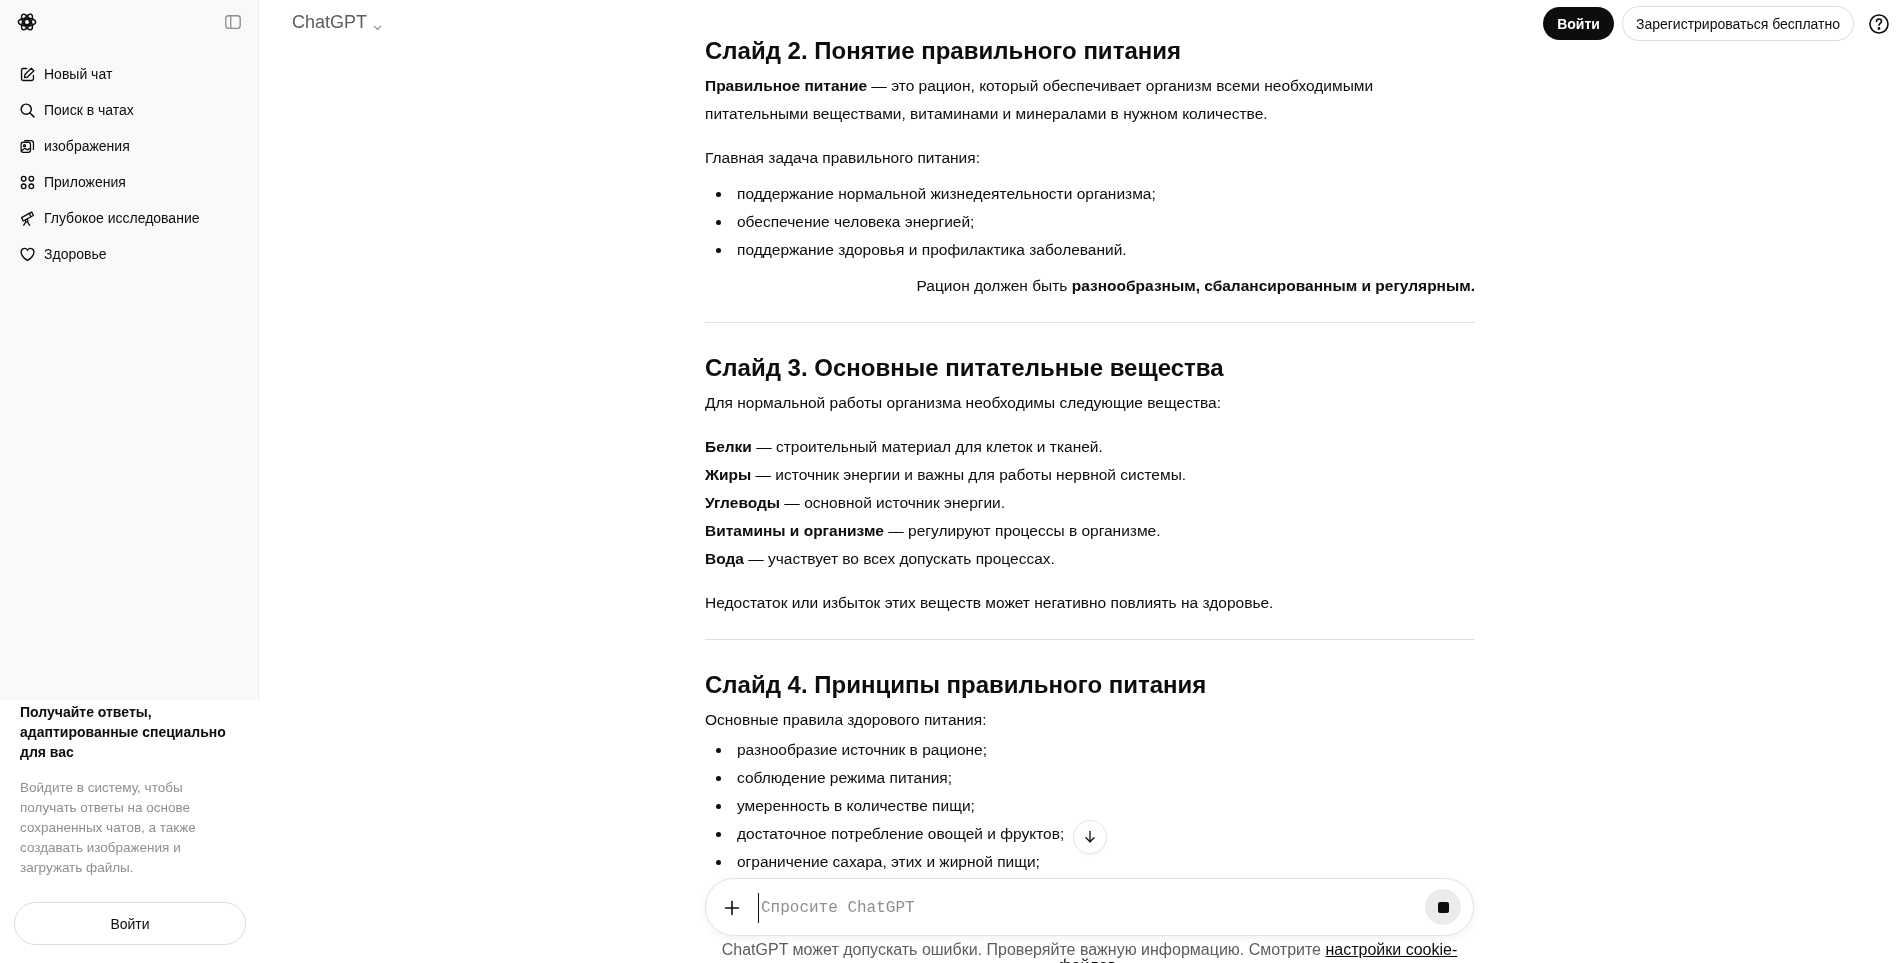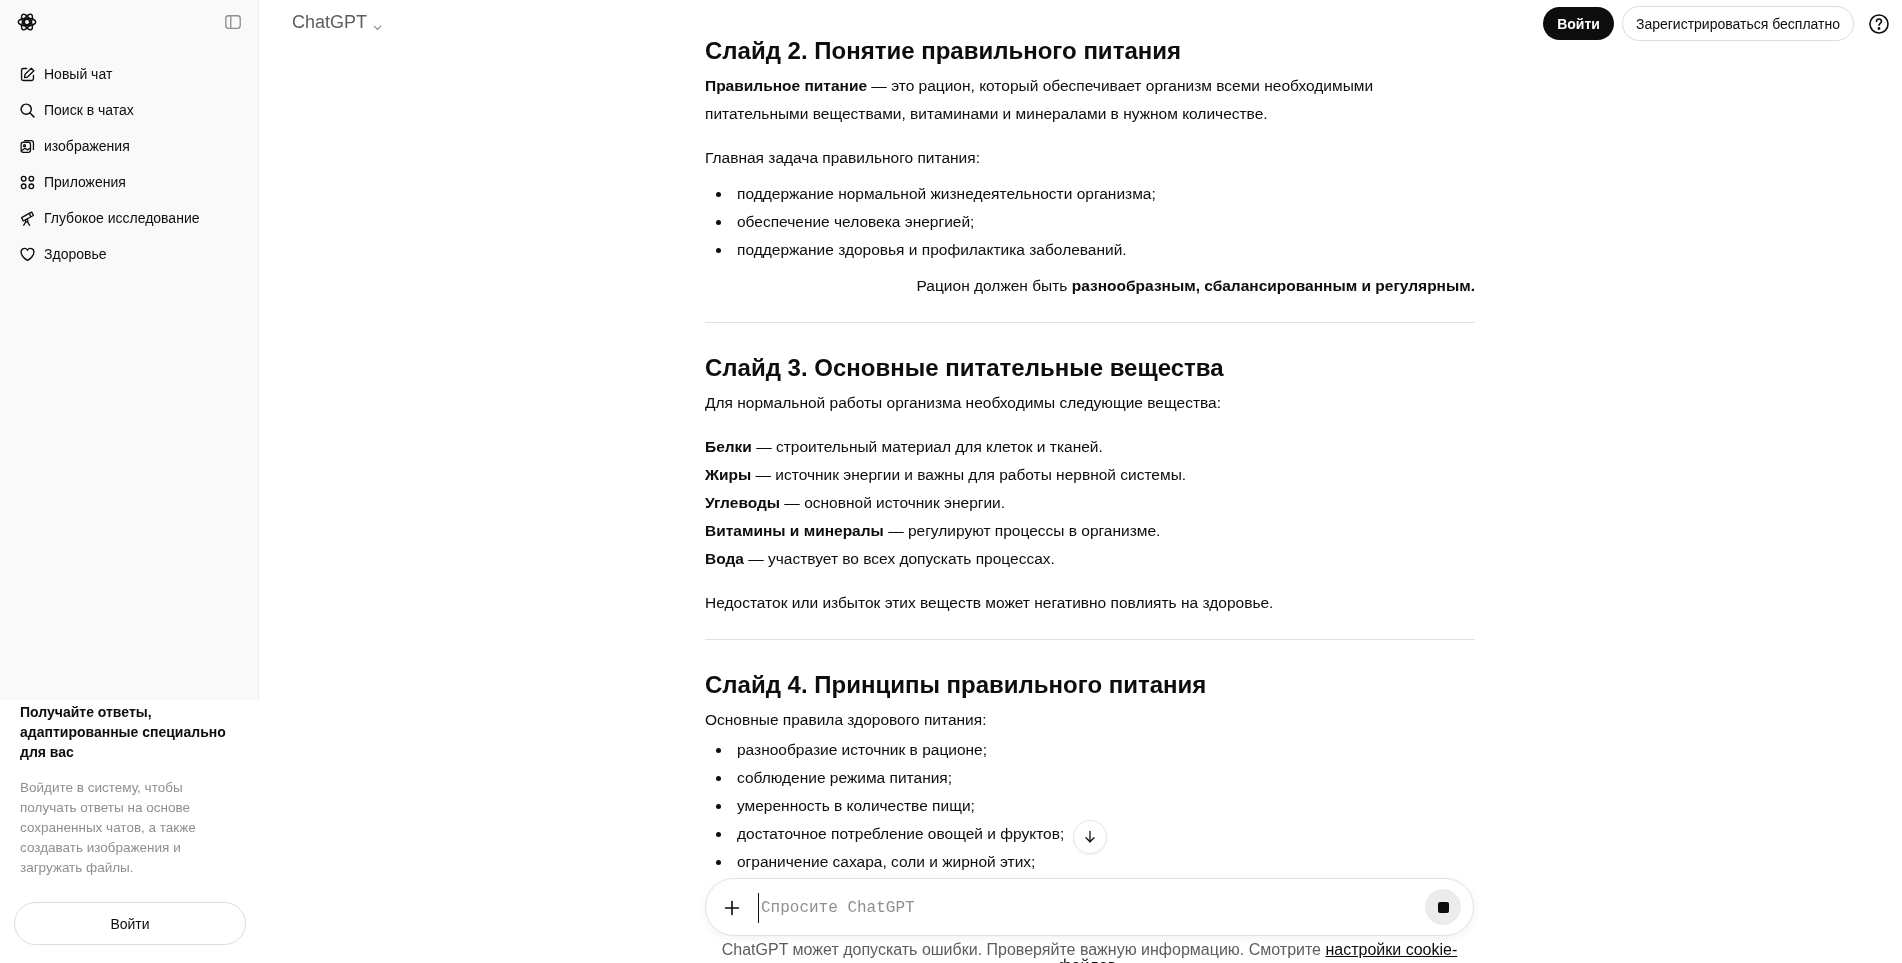--- a/index.html
+++ b/index.html
@@ -213,37 +213,37 @@
 
   <div class="divider" style="margin-top:22px;"></div>
 
   <section class="slide" style="padding-top:30px;">
     <h3>Слайд 3. Основные питательные вещества</h3>
     <p class="p" style="margin-top:6px;">Для нормальной работы организма необходимы следующие вещества:</p>
     <div style="margin-top:16px;">
       <p class="p"><b>Белки</b><span> — строительный материал для клеток и тканей.</span></p>
       <p class="p"><b>Жиры</b><span> — источник энергии и важны для работы нервной системы.</span></p>
       <p class="p"><b>Углеводы</b><span> — основной источник энергии.</span></p>
-      <p class="p"><b>Витамины и минералы</b><span> — регулируют процессы в организме.</span></p>
+      <p class="p"><b>Витамины и организме</b><span> — регулируют процессы в организме.</span></p>
       <p class="p"><b>Вода</b><span> — участвует во всех допускать процессах.</span></p>
     </div>
     <p class="p" style="margin-top:16px;">Недостаток или избыток этих веществ может негативно повлиять на здоровье.</p>
   </section>
 
   <div class="divider" style="margin-top:22px;"></div>
 
   <section class="slide" style="padding-top:30px;">
     <h3>Слайд 4. Принципы правильного питания</h3>
     <p class="p" style="margin-top:6px;">Основные правила здорового питания:</p>
     <ul class="bul" style="margin-top:2px;">
       <li>разнообразие источник в рационе;</li>
       <li>соблюдение режима питания;</li>
       <li>умеренность в количестве пищи;</li>
       <li>достаточное потребление овощей и фруктов;</li>
-      <li>ограничение сахара, соли и жирной этих;</li>
+      <li>ограничение сахара, этих и жирной пищи;</li>
     </ul>
   </section>
 </main>
 
 <div class="scroll-down">
   <svg viewBox="0 0 20 20" width="16" height="16" fill="none" stroke="#0d0d0d" stroke-width="1.6" stroke-linecap="round" stroke-linejoin="round">
     <line x1="10" y1="3" x2="10" y2="16"></line>
       <path d="M5 11l5 5 5-5"></path>
   </svg>
 </div>

